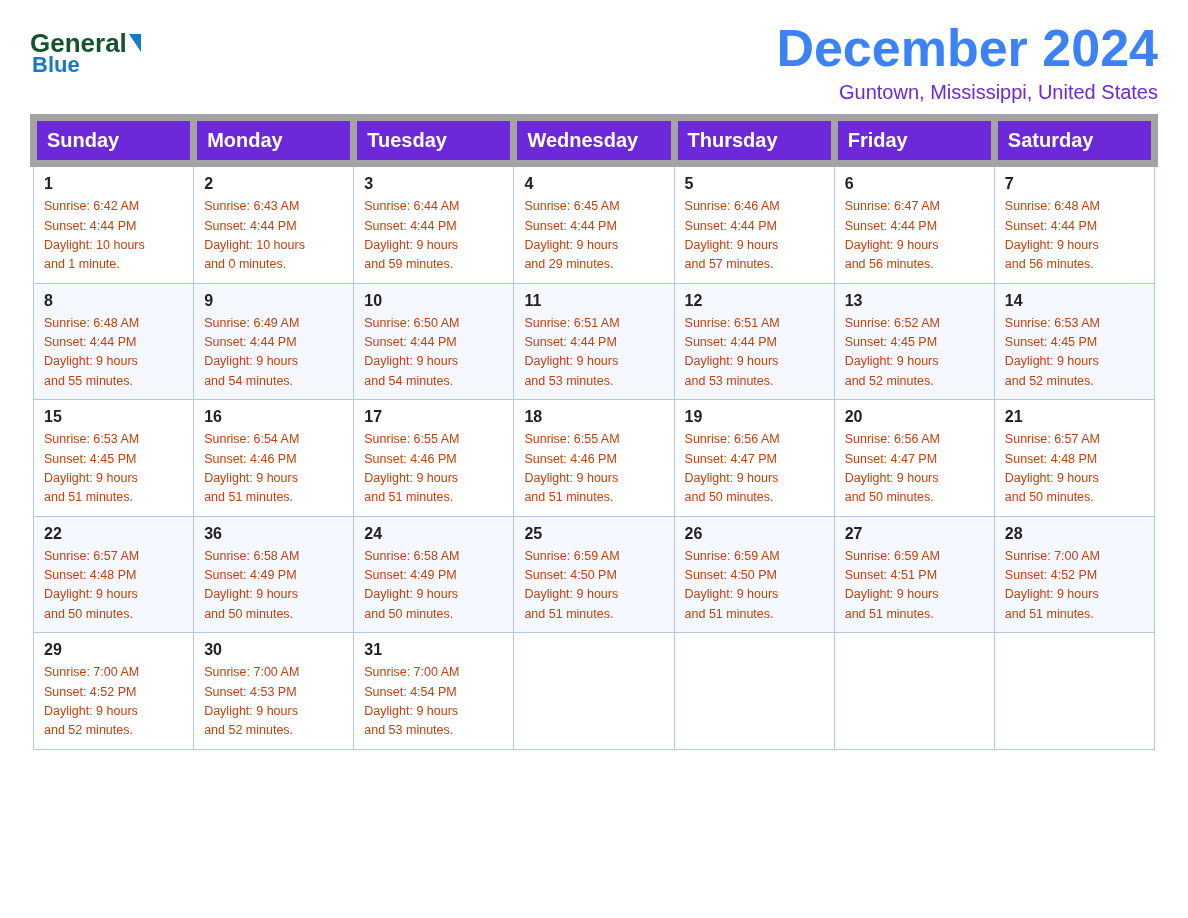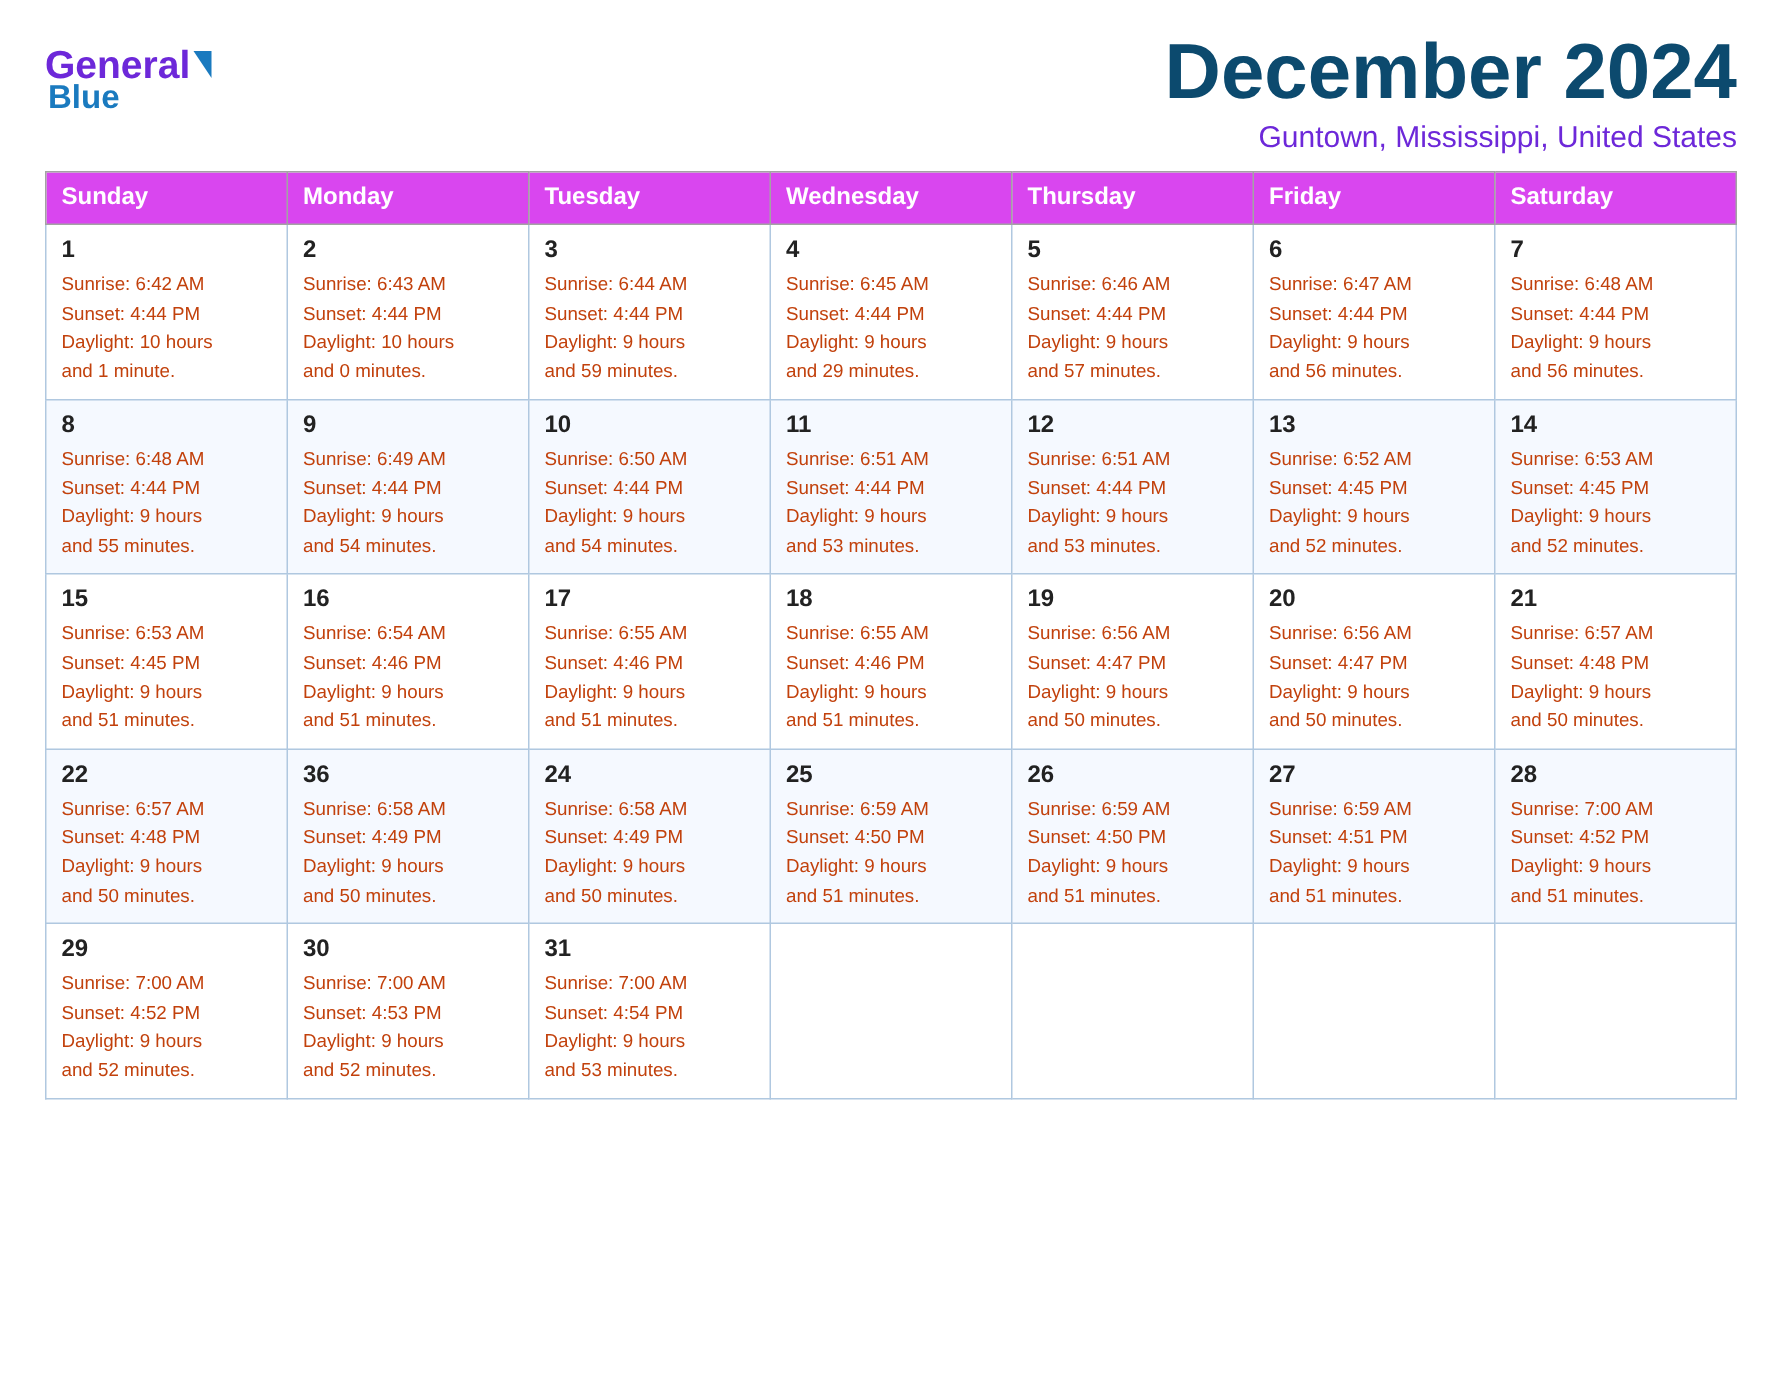--- a/index.html
+++ b/index.html
@@ -24,58 +24,58 @@
       margin-top: 10px;
     }
     .logo-text {
       display: flex;
       align-items: center;
       font-size: 26px;
       font-weight: bold;
       color: #333;
       line-height: 1;
     }
-    .logo-general { color: #6d28d9; }
+    .logo-general { color: #14532d; }
     .logo-triangle {
       display: inline-block;
       width: 0;
       height: 0;
       border-left: 12px solid transparent;
       border-right: 0px solid transparent;
       border-top: 18px solid #1a7abf;
       margin: 0 2px;
       vertical-align: middle;
     }
     .title-section {
       text-align: right;
     }
     .month-title {
       font-size: 52px;
       font-weight: bold;
-      color: #0c4a6e;
+      color: #3b82f6;
       line-height: 1.1;
     }
     .location {
       font-size: 20px;
       color: #6d28d9;
       margin-top: 4px;
     }
     .calendar {
       width: 100%;
       border-collapse: collapse;
       margin-top: 10px;
     }
     .calendar th {
-      background-color: #d946ef;
+      background-color: #6d28d9;
       color: #fff;
-      font-size: 16px;
+      font-size: 20px;
       font-weight: bold;
       padding: 8px 10px;
       text-align: left;
-      border: 1px solid #a3a3a3;
+      border: 7px solid #a3a3a3;
     }
     .calendar td {
       border: 1px solid #b0c8e0;
       vertical-align: top;
       padding: 8px 10px;
       width: calc(100% / 7);
       height: 110px;
     }
     .day-number {
       font-size: 16px;

